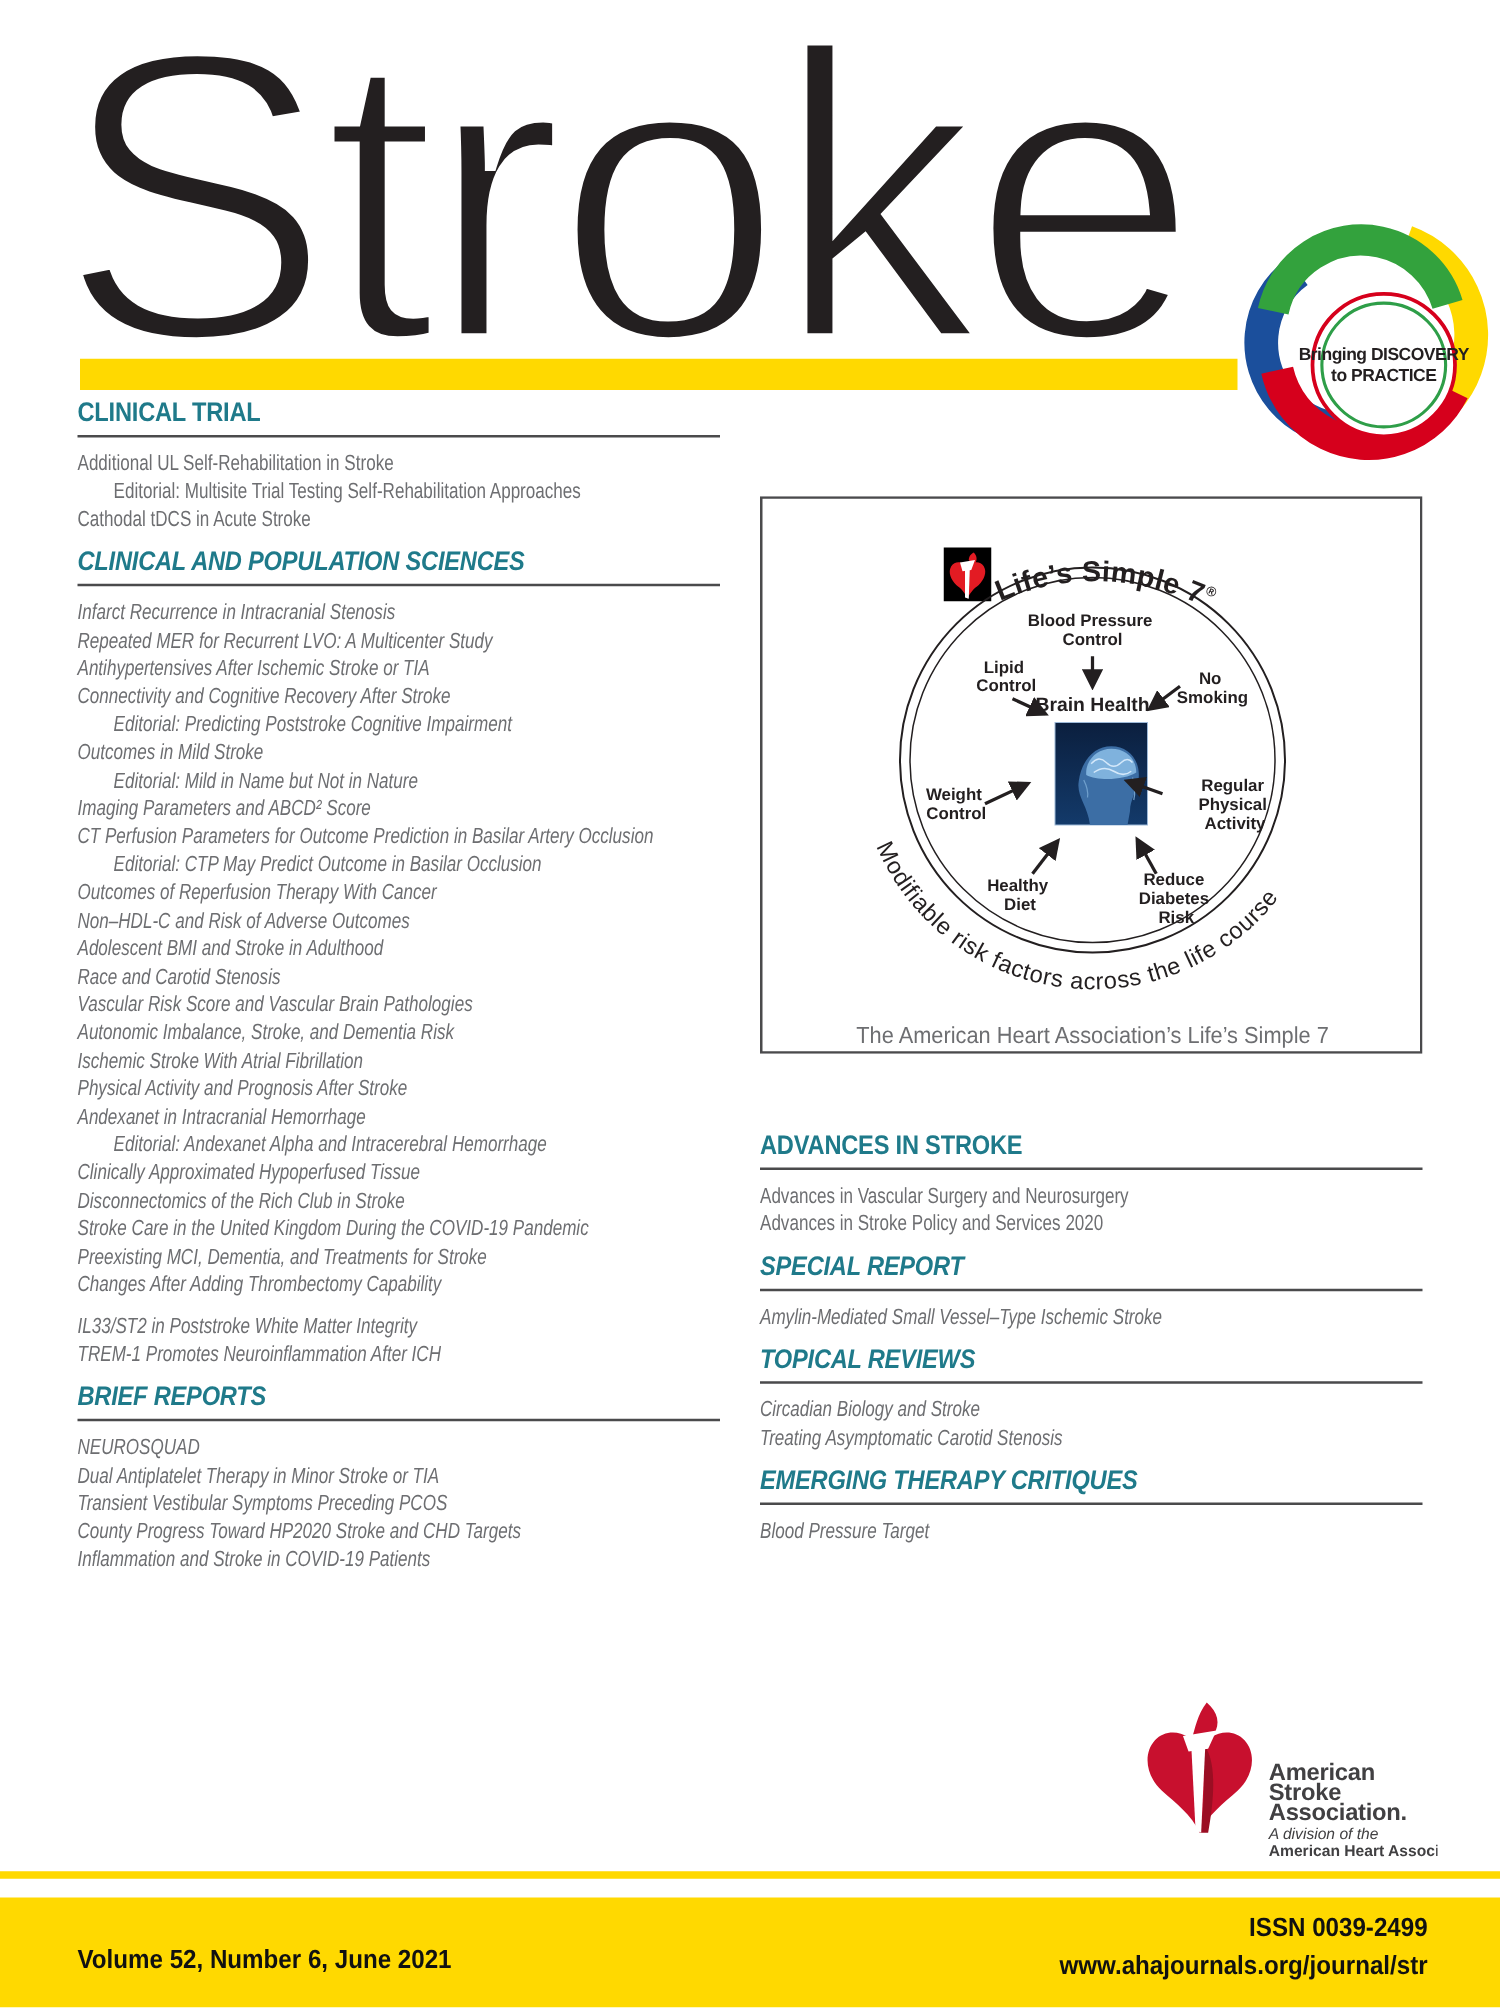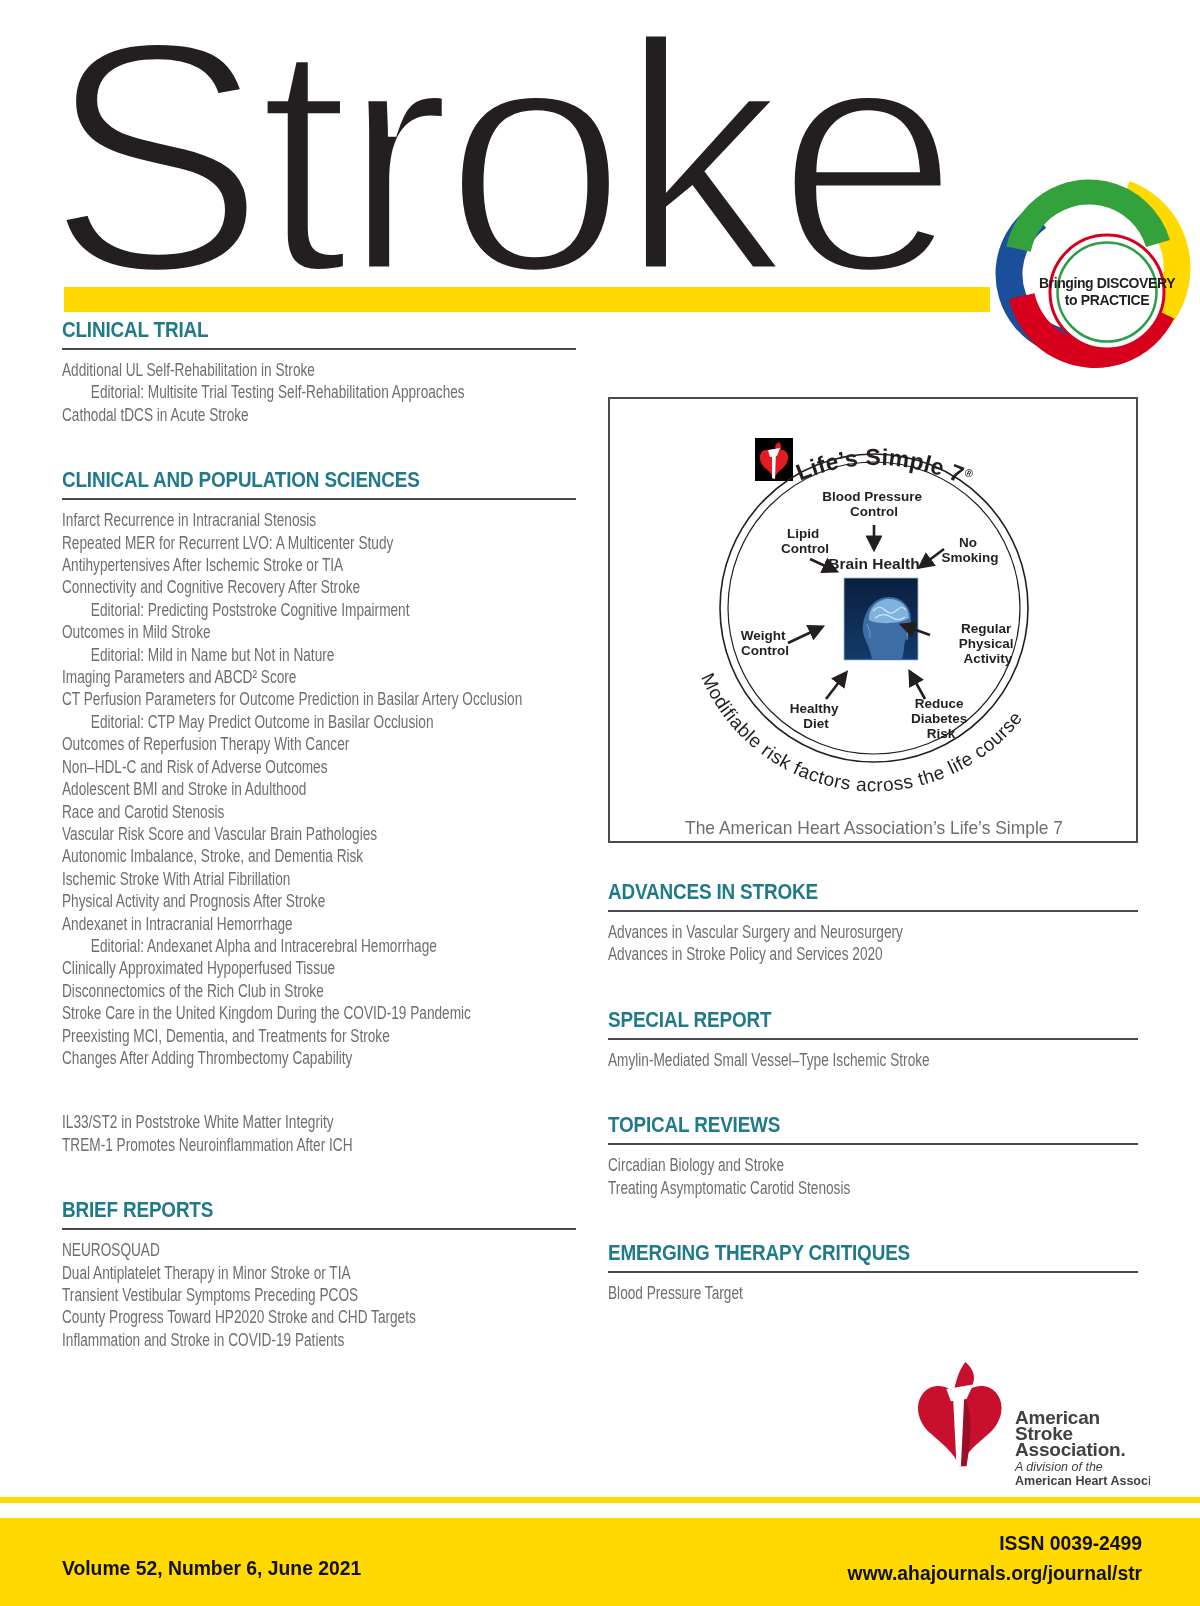--- a/index.html
+++ b/index.html
@@ -24,22 +24,22 @@
     font-weight:400;white-space:nowrap;
   }
   .bar-top{
     position:absolute;left:64px;top:287px;width:926px;height:25px;
     background:var(--yellow);z-index:1;
   }
   .badge-svg{position:absolute;left:976px;top:170px;z-index:2;}
   
   .col{position:absolute;}
   #left-col{left:62px;top:318px;width:514px;}
-  #right-col{left:608px;top:880px;width:530px;}
-  .toc-sec + .toc-sec{margin-top:42px;}
+  #right-col{left:608px;top:904px;width:530px;}
+  .toc-sec + .toc-sec{margin-top:11px;font-style:italic;}
   .head-wrap{border-bottom:2px solid var(--rule);padding-bottom:5px;margin-bottom:9px;}
   .sec-head{
     margin:0;font-size:21.5px;font-weight:700;color:var(--teal);
     letter-spacing:-0.2px;white-space:nowrap;
     transform:scaleX(0.88);transform-origin:0 50%;
   }
   .toc-item{
     font-size:17.5px;line-height:22.4px;color:var(--gray);
     white-space:nowrap;transform:scaleX(0.78);transform-origin:0 50%;
   }

